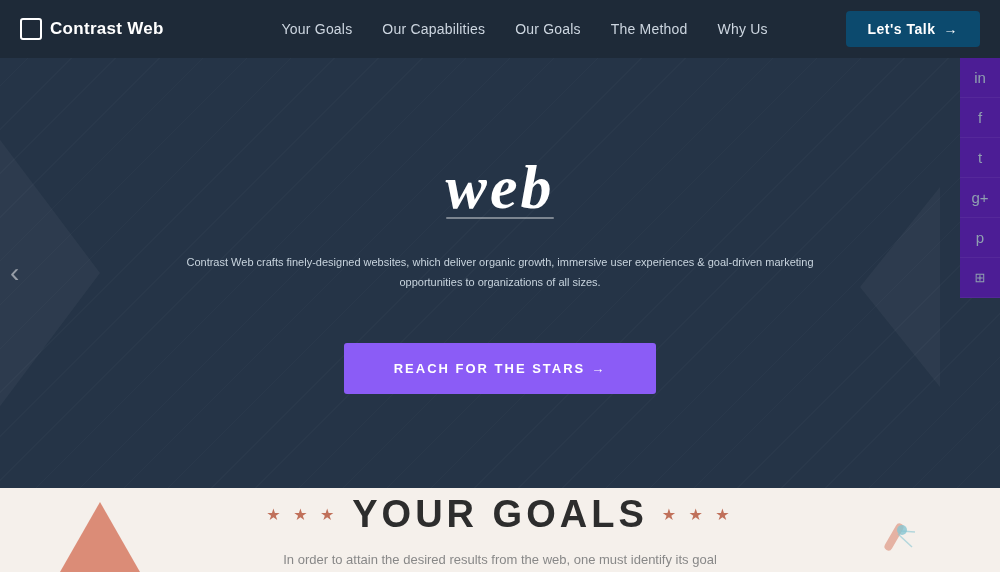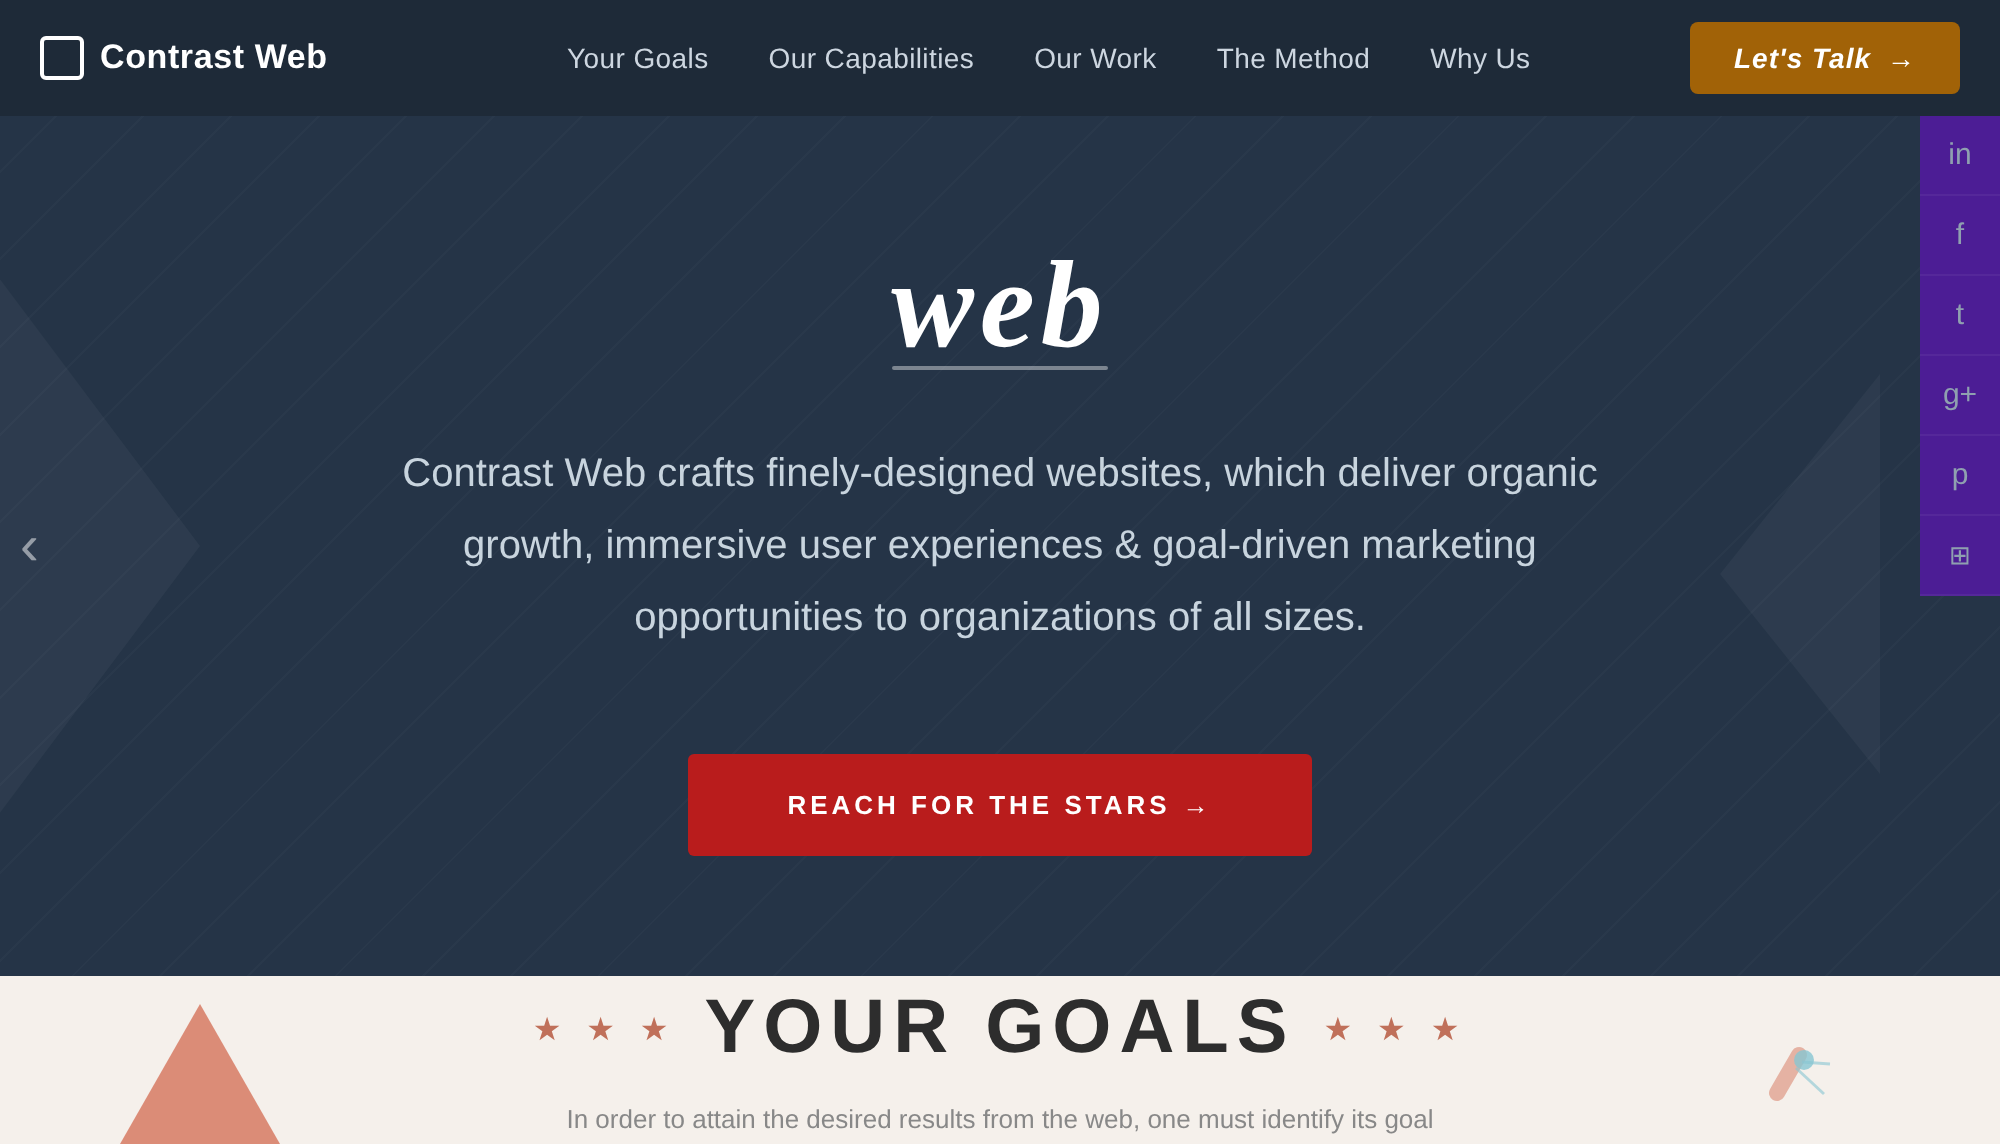--- a/index.html
+++ b/index.html
@@ -43,33 +43,32 @@
       justify-content: center;
     }
     .nav-link {
       color: #cdd6e0;
       text-decoration: none;
       font-size: 14px;
       font-weight: 500;
       letter-spacing: 0.2px;
     }
     .btn-talk {
-      background: #a16207;
+      background: #0c4a6e;
       color: white;
       border: none;
       padding: 10px 22px;
       border-radius: 4px;
       font-size: 14px;
       font-weight: 600;
       cursor: pointer;
       display: flex;
       align-items: flex-start;
       gap: 8px;
       letter-spacing: 0.5px;
-      font-style: italic;
     }
 
     
     .hero {
       background: #253447;
       height: 430px;
       position: relative;
       display: flex;
       flex-direction: column;
       align-items: center;
@@ -142,31 +141,31 @@
       bottom: 4px;
       left: 0;
       width: 100%;
       height: 2px;
       background: rgba(255,255,255,0.4);
       border-radius: 1px;
     }
 
     .hero-subtitle {
       color: #c8d4de;
-      font-size: 20px;
+      font-size: 11px;
       line-height: 1.8;
       text-align: center;
       max-width: 640px;
       position: relative;
       z-index: 2;
       margin-bottom: 50px;
     }
 
     .btn-cta {
-      background: #b91c1c;
+      background: #8b5cf6;
       color: white;
       border: none;
       padding: 18px 50px;
       font-size: 13px;
       font-weight: 700;
       letter-spacing: 2px;
       cursor: pointer;
       border-radius: 3px;
       display: flex;
       align-items: center;
@@ -293,21 +292,21 @@
 </div>
 
 <nav class="navbar">
   <div class="navbar-brand">
     <div class="brand-icon"></div>
     <span class="brand-name">Contrast Web</span>
   </div>
   <div class="nav-links">
     <a class="nav-link" href="#">Your Goals</a>
     <a class="nav-link" href="#">Our Capabilities</a>
-    <a class="nav-link" href="#">Our Work</a>
+    <a class="nav-link" href="#">Our Goals</a>
     <a class="nav-link" href="#">The Method</a>
     <a class="nav-link" href="#">Why Us</a>
   </div>
   <button class="btn-talk">
     <span>Let's Talk</span>
     <span>→</span>
   </button>
 </nav>
 
 <section class="hero">

